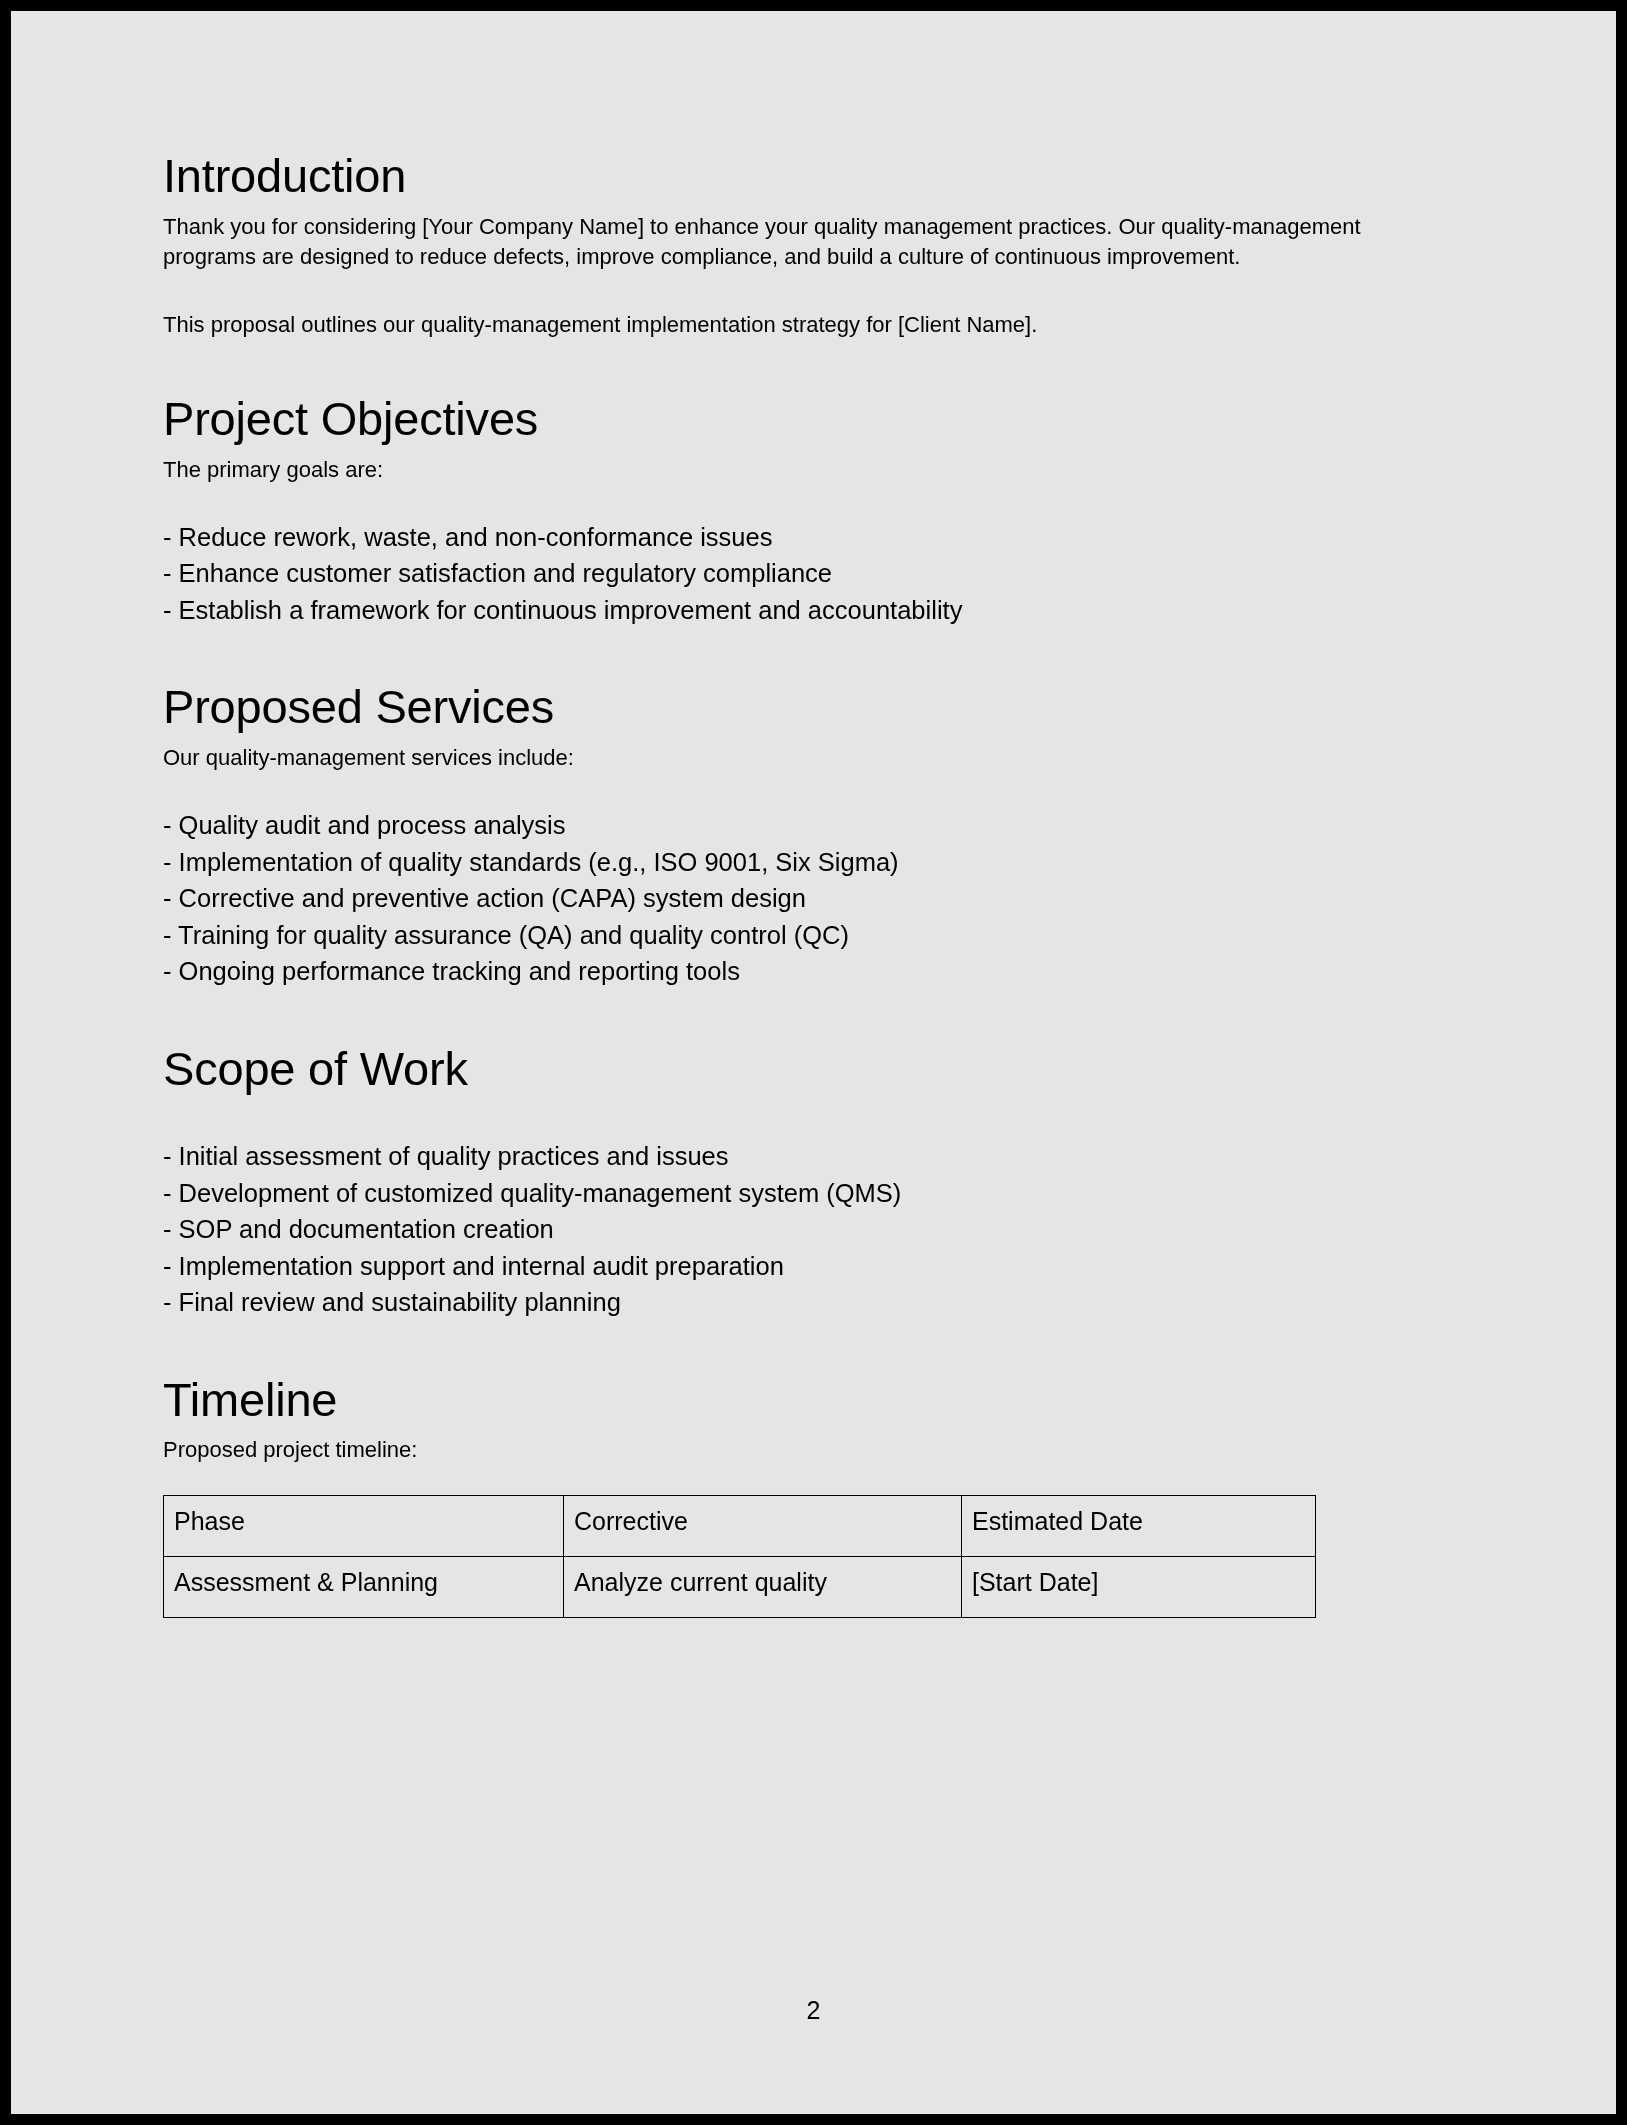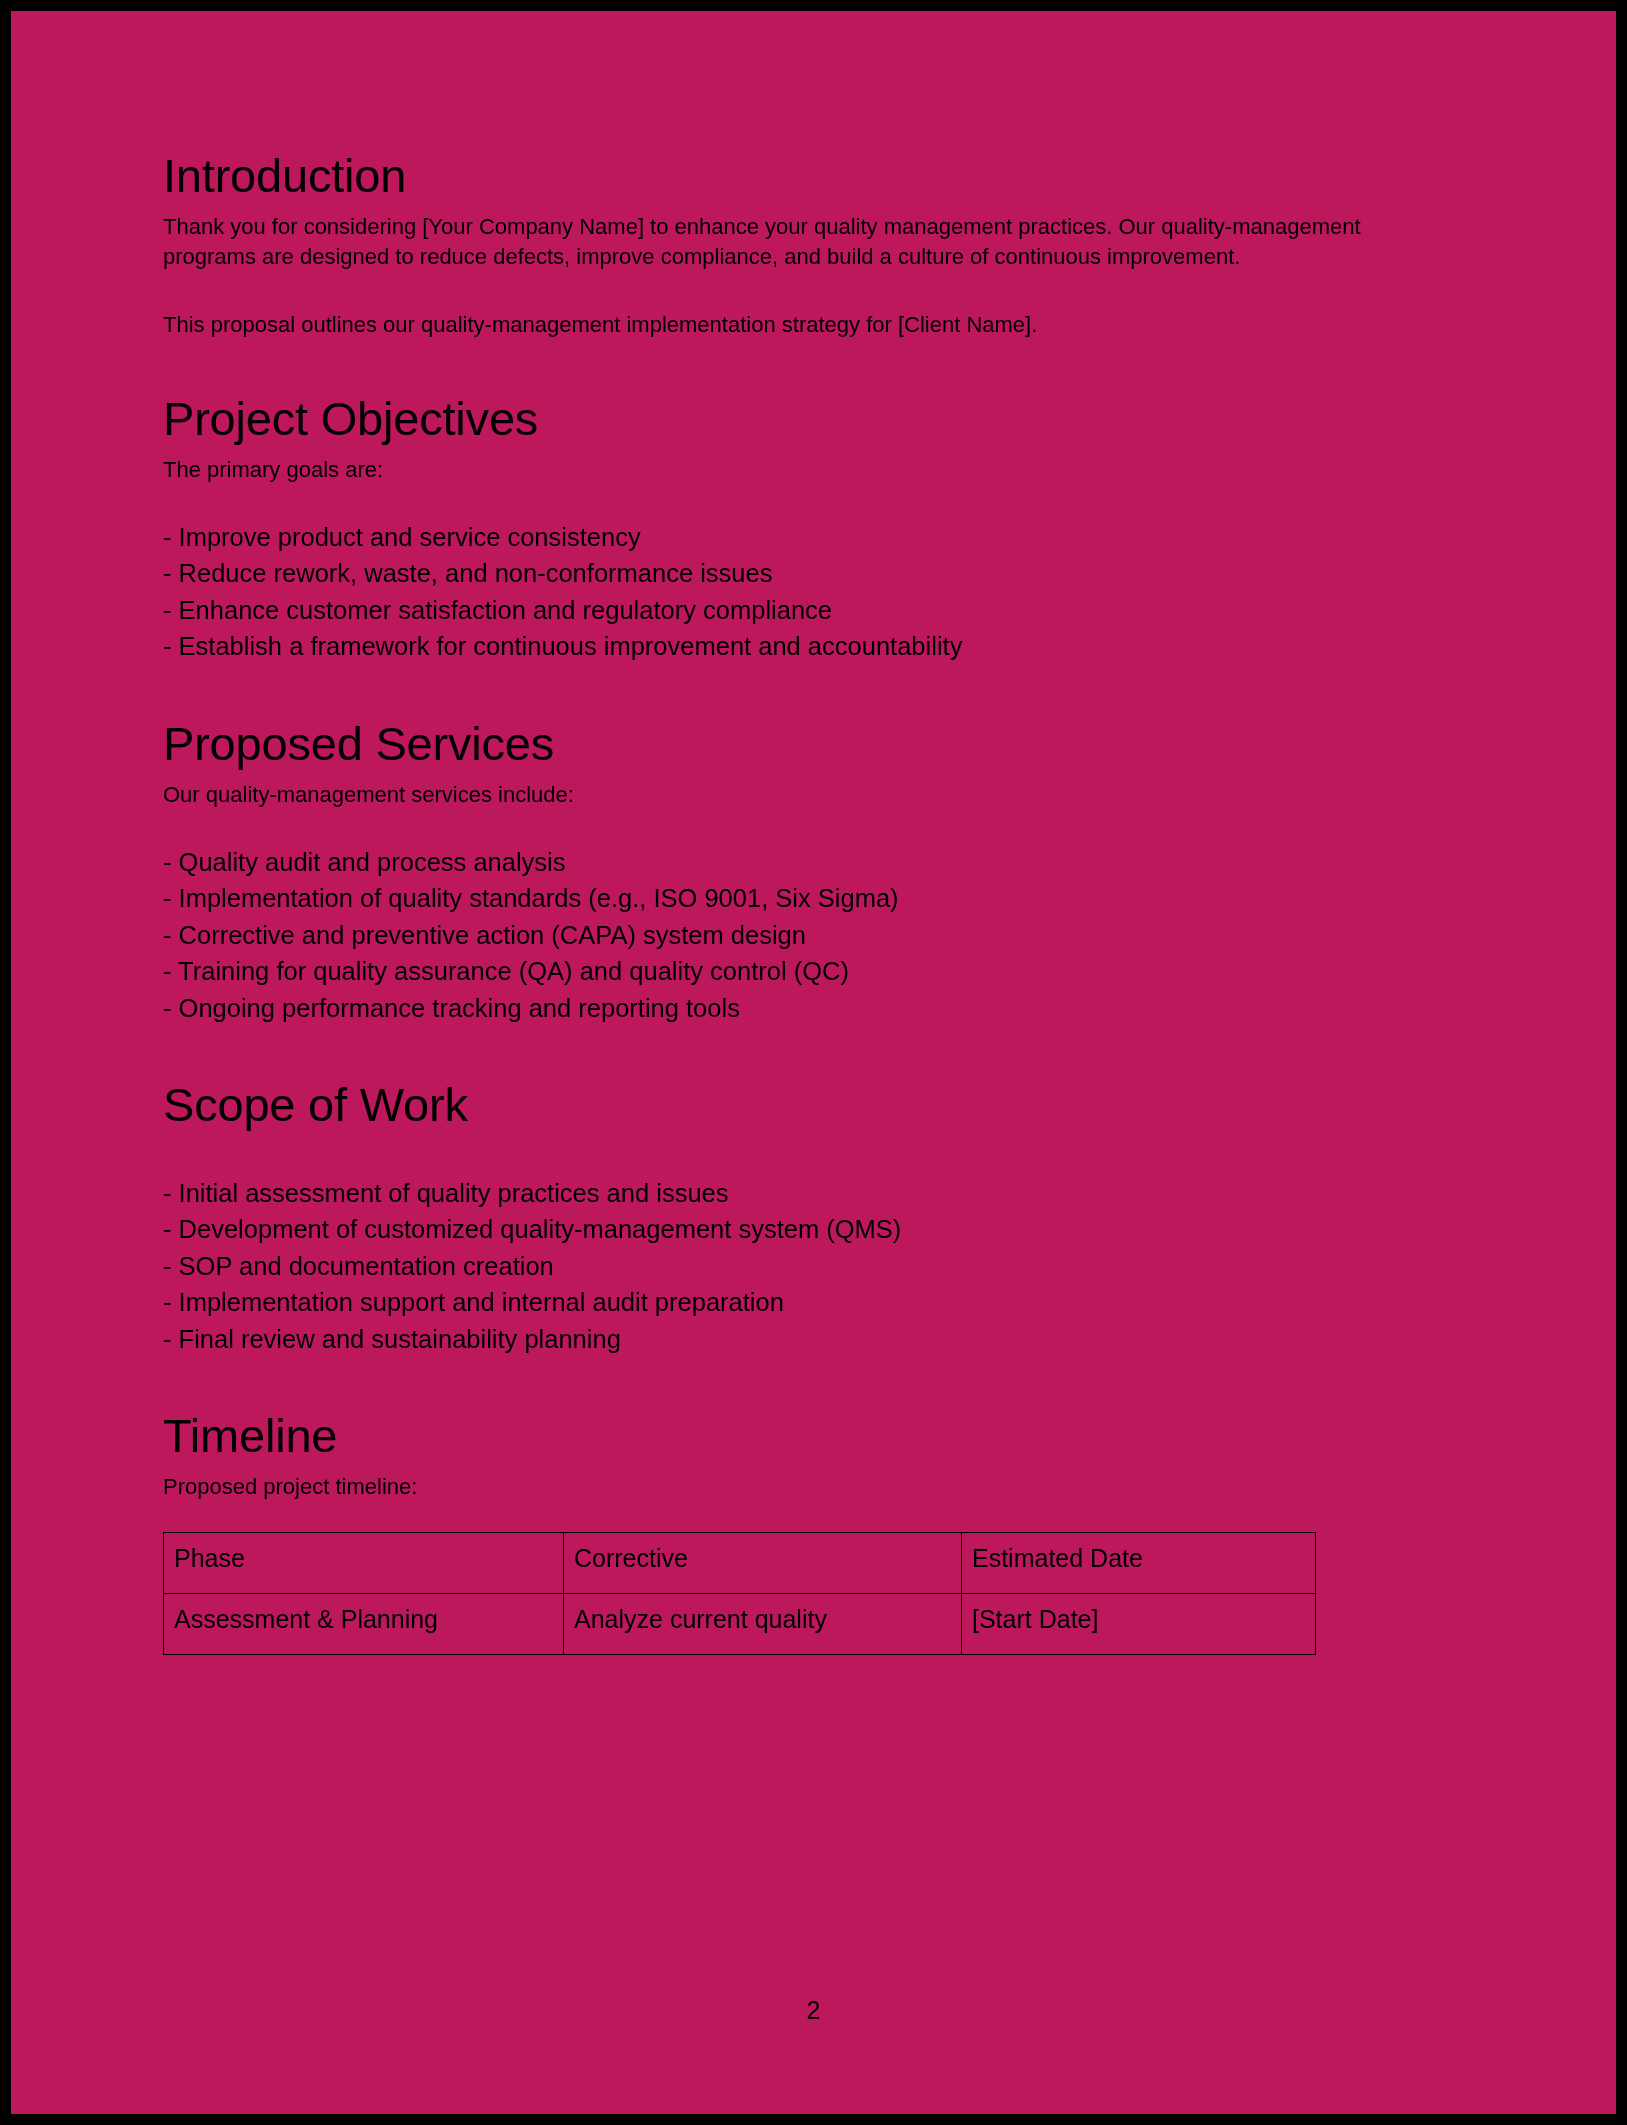--- a/index.html
+++ b/index.html
@@ -28,21 +28,21 @@
     height: 2125px;
     box-sizing: border-box;
     border: 11px solid #000000;
   }
   .page-sheet {
     position: absolute;
     left: 11px;
     top: 11px;
     width: 1605px;
     height: 2103px;
-    background: #be185d;
+    background: #e5e5e5;
     box-sizing: border-box;
     overflow: hidden;
   }
   .content {
     position: absolute;
     left: 152px;
     top: 140px;
     width: 1260px;
   }
   h1.doc-heading {
@@ -117,21 +117,20 @@
 
       <h1 class="doc-heading">Introduction</h1>
       <p class="body-text">Thank you for considering [Your Company Name] to enhance your quality management practices. Our quality-management programs are designed to reduce defects, improve compliance, and build a culture of continuous improvement.</p>
       <div class="para-gap"></div>
       <p class="body-text">This proposal outlines our quality-management implementation strategy for [Client Name].</p>
 
       <h1 class="doc-heading spaced">Project Objectives</h1>
       <p class="body-text">The primary goals are:</p>
       <div class="list-gap"></div>
       <ul class="dash-list">
-        <li>- Improve product and service consistency</li>
         <li>- Reduce rework, waste, and non-conformance issues</li>
         <li>- Enhance customer satisfaction and regulatory compliance</li>
         <li>- Establish a framework for continuous improvement and accountability</li>
       </ul>
 
       <h1 class="doc-heading spaced">Proposed Services</h1>
       <p class="body-text">Our quality-management services include:</p>
       <div class="list-gap"></div>
       <ul class="dash-list">
         <li>- Quality audit and process analysis</li>

